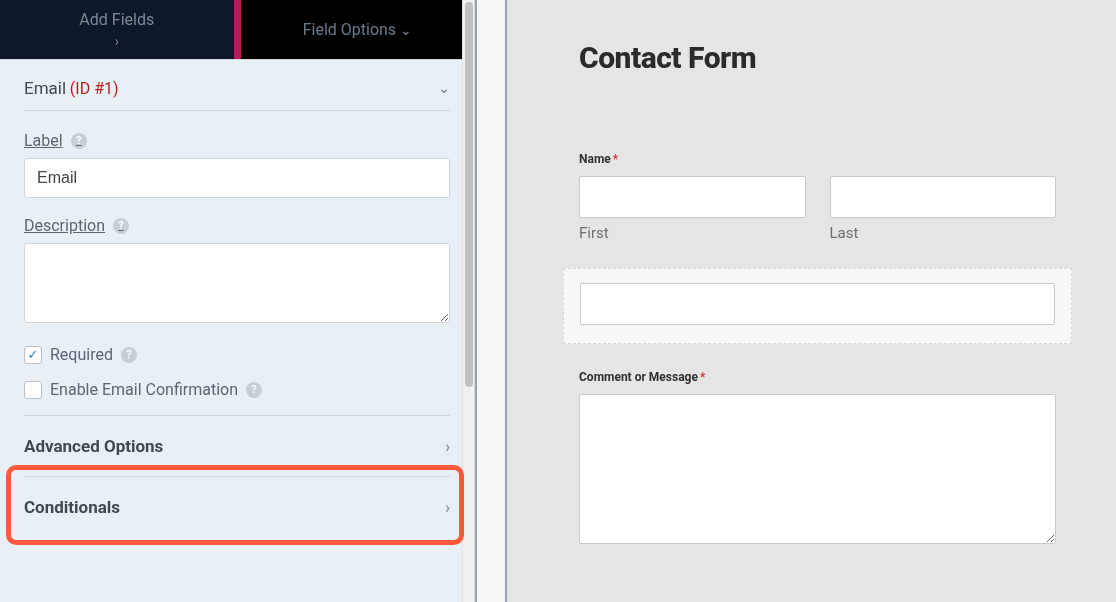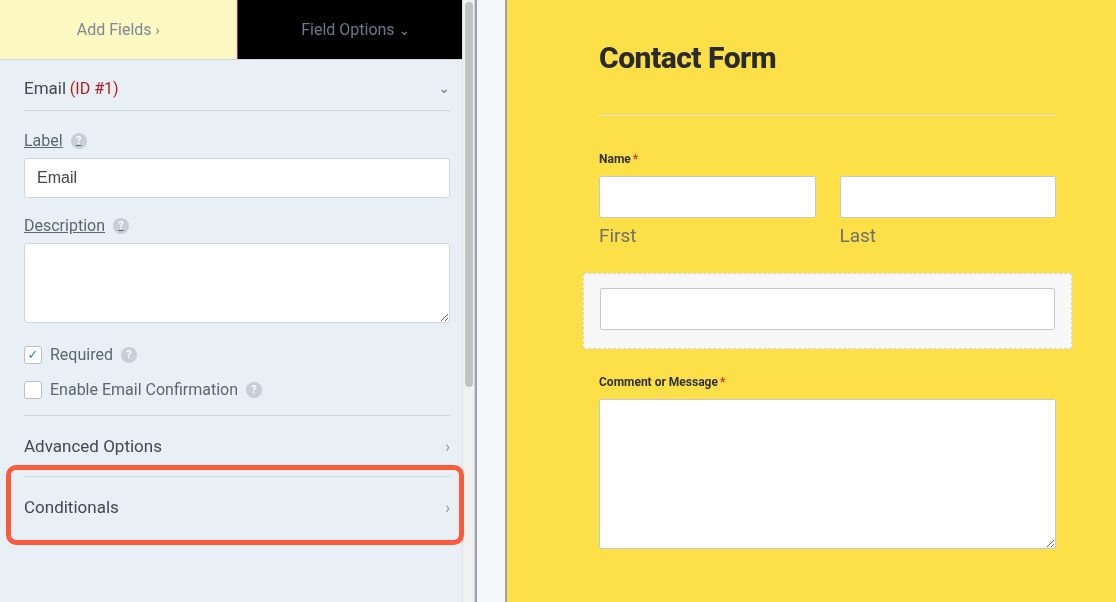--- a/index.html
+++ b/index.html
@@ -40,22 +40,23 @@
     font-size: 16px;
     color: #7b8895;
     cursor: pointer;
     gap: 4px;
   }
   .tab.active {
     background: #000000;
     color: #6b7b8a;
   }
   .tab.inactive {
-    background: #fef9c3;
-    border-right: 1px solid #be185d;
+    background: #0f172a;
+    border-right: 7px solid #be185d;
+    flex-direction: column;
   }
   .tab-chevron { font-size: 14px; color: #7b8895; }
   .field-header {
     display: flex;
     justify-content: space-between;
     align-items: center;
     padding: 18px 24px 12px 24px;
     border-bottom: 1px solid #d0d7dd;
     margin: 0 24px;
     padding-left: 0;
@@ -140,20 +141,21 @@
     display: flex;
     justify-content: space-between;
     align-items: center;
     padding: 20px 0;
     margin: 0 24px;
     border-top: 1px solid #d0d7dd;
     border-bottom: 1px solid #d0d7dd;
     font-size: 17px;
     color: #404852;
     cursor: pointer;
+    font-weight: bold;
   }
   .section-row + .section-row { border-top: none; }
   .chevron-right { color: #8a96a2; font-size: 16px; }
   .scrollbar-track {
     position: absolute;
     top: 0; right: 0;
     width: 12px;
     height: 100%;
     background: #f1f1f1;
     border-left: 1px solid #e3e3e3;
@@ -177,22 +179,22 @@
   .divider {
     width: 32px;
     background: #f5f6f7;
     border-left: 2px solid #9aa1a8;
     border-right: 2px solid #9aa1a8;
     flex-shrink: 0;
   }
   
   .preview {
     flex: 1;
-    padding: 40px 60px 0 92px;
-    background: #fde047;
+    padding: 40px 60px 0 72px;
+    background: #e5e5e5;
   }
   .preview h1 {
     font-size: 30px;
     font-weight: 800;
     color: #2a2a2a;
     letter-spacing: -0.5px;
     padding-bottom: 40px;
     border-bottom: 1px solid #e5e5e5;
     margin-bottom: 36px;
   }
@@ -218,21 +220,21 @@
     width: 100%;
     background: #fff;
   }
   .name-row {
     display: flex;
     gap: 24px;
     margin-bottom: 26px;
   }
   .name-col { flex: 1; }
   .sub-label {
-    font-size: 19px;
+    font-size: 15px;
     color: #6f6f6f;
     margin-top: 6px;
   }
   .email-block {
     background: #f7f7f8;
     border: 1px dashed #d5d8db;
     padding: 14px 16px 18px 16px;
     margin: 0 -16px 26px -16px;
   }
   .msg-block { margin-bottom: 20px; }

